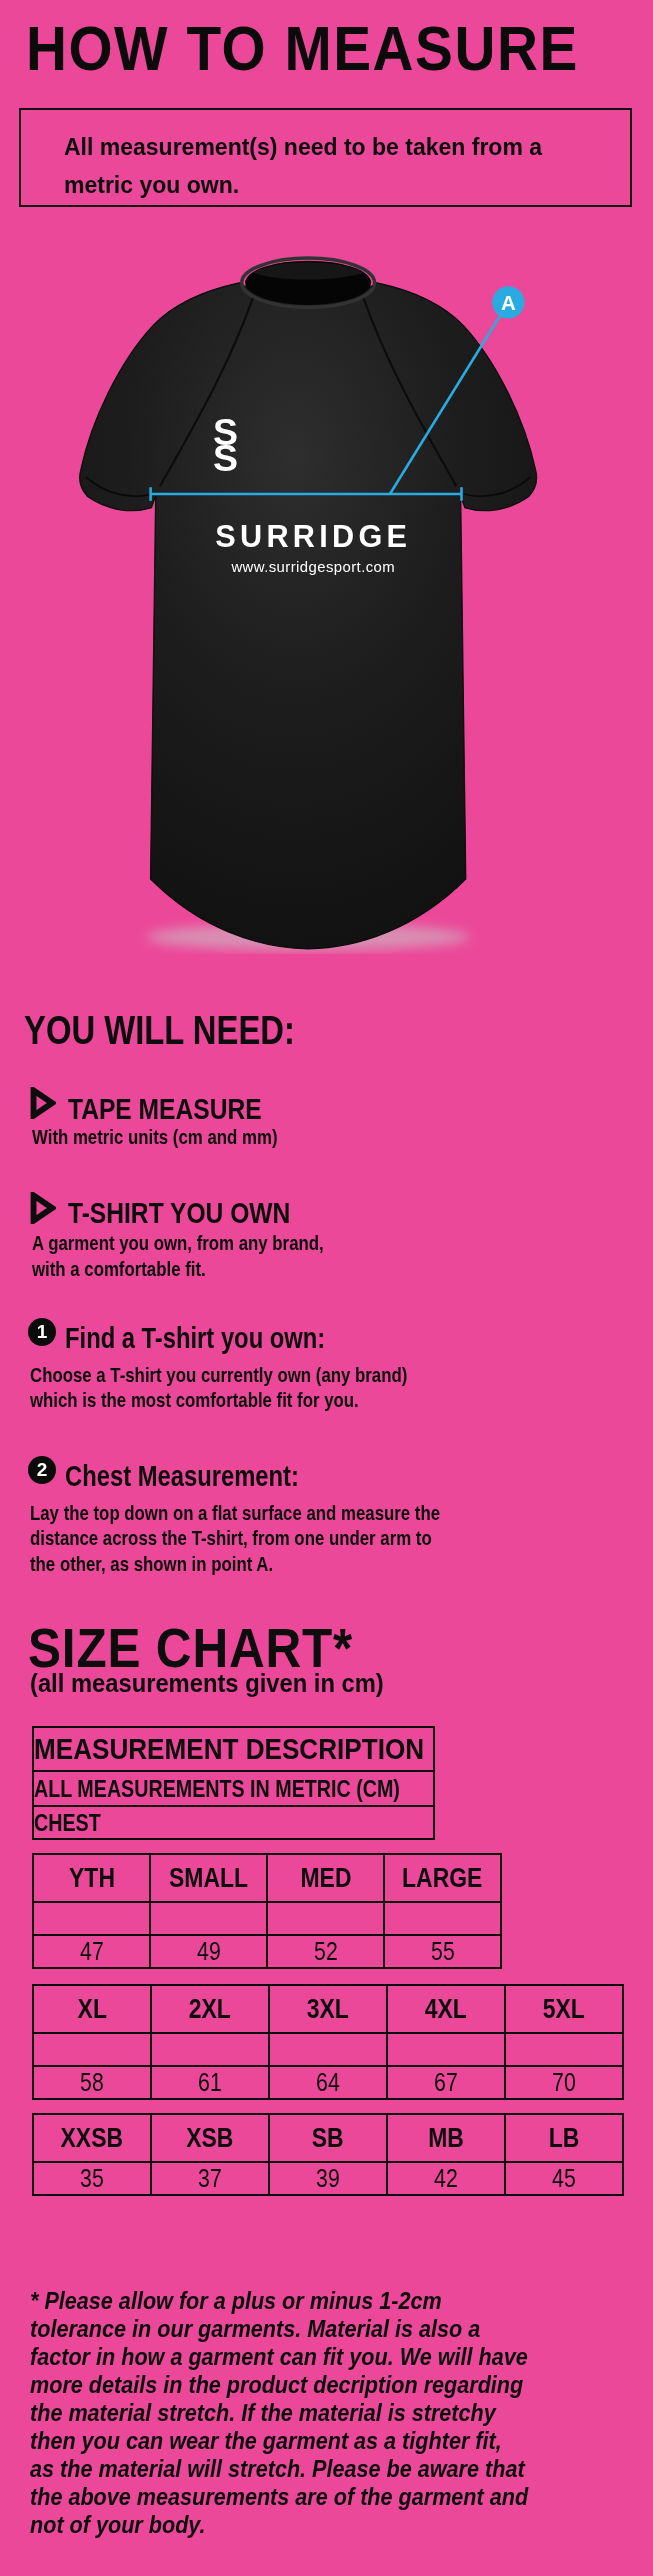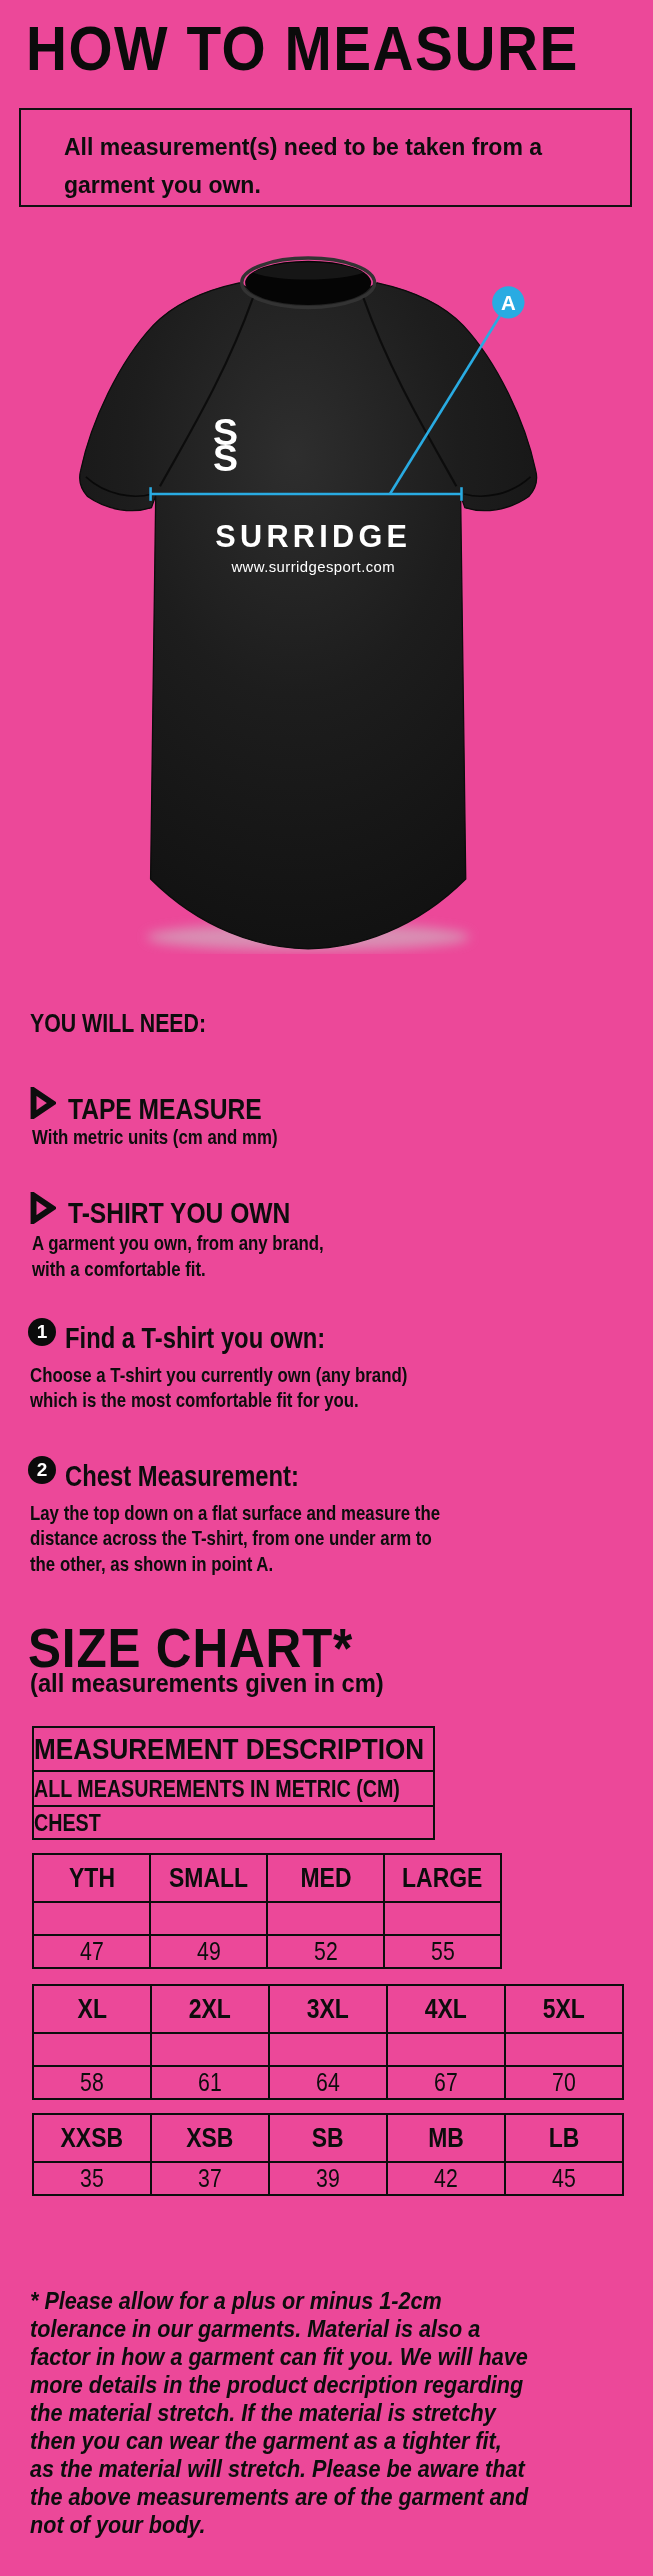--- a/index.html
+++ b/index.html
@@ -7,21 +7,21 @@
         font-family:"Liberation Sans","DejaVu Sans",sans-serif;color:#0d0d0d;}
   .abs{position:absolute;}
   
   .cx{display:inline-block;transform:scaleX(.82);transform-origin:0 50%;white-space:nowrap;}
   .cx9{display:inline-block;transform:scaleX(.9);transform-origin:0 50%;white-space:nowrap;}
   .cxc{display:inline-block;transform:scaleX(.85);transform-origin:50% 50%;white-space:nowrap;}
   .h1{left:25.6px;top:12px;font-size:63px;font-weight:bold;letter-spacing:1.7px;color:#0b0b0b;}
   .notice{left:19px;top:108px;width:609px;height:95px;border:2.6px solid #111;}
   .nline{position:absolute;left:23px;font-size:23px;font-weight:bold;line-height:23px;margin-left:20px;}
   .nl1{top:25.6px;} .nl2{top:64px;}
-  .ywn{left:30px;top:1008px;font-size:26px;font-weight:bold;}
+  .ywn{left:24px;top:1008px;font-size:40px;font-weight:bold;}
   .bullet-icon{width:25.6px;height:32px;}
   .btitle{font-size:30px;font-weight:bold;}
   .body-line{font-size:20.5px;font-weight:bold;line-height:25.6px;}
   .stepnum{width:28px;height:28px;border-radius:50%;background:#0b0b0b;color:#fff;
            text-align:center;line-height:28px;font-size:19px;font-weight:bold;}
   .stitle{font-size:29px;font-weight:bold;}
   .sch{left:28px;top:1616px;font-size:55px;font-weight:bold;letter-spacing:0.9px;}
   .schsub{left:30px;top:1668px;font-size:26.4px;font-weight:bold;}
   table.tbl{position:absolute;border-collapse:collapse;table-layout:fixed;}
   table.tbl td{border:2.6px solid #0d0d0d;padding:0;vertical-align:middle;overflow:hidden;}
@@ -44,21 +44,21 @@
 </style>
 </head>
 <body>
 
 <div class="page">
 
   <div class="abs h1"><span class="cx9">HOW TO MEASURE</span></div>
 
   <div class="abs notice">
     <div class="nline nl1">All measurement(s) need to be taken from a</div>
-    <div class="nline nl2">garment you own.</div>
+    <div class="nline nl2">metric you own.</div>
   </div>
 
   <div class="abs" style="left:72px;top:247px;width:503px;height:707px;">
     <svg width="503" height="707" viewBox="0 0 590 830">
       <defs>
         <radialGradient id="gBody" cx="47%" cy="26%" r="80%">
           <stop offset="0" stop-color="#2e2e2e"></stop>
           <stop offset="0.45" stop-color="#1d1d1d"></stop>
           <stop offset="1" stop-color="#101010"></stop>
         </radialGradient>

